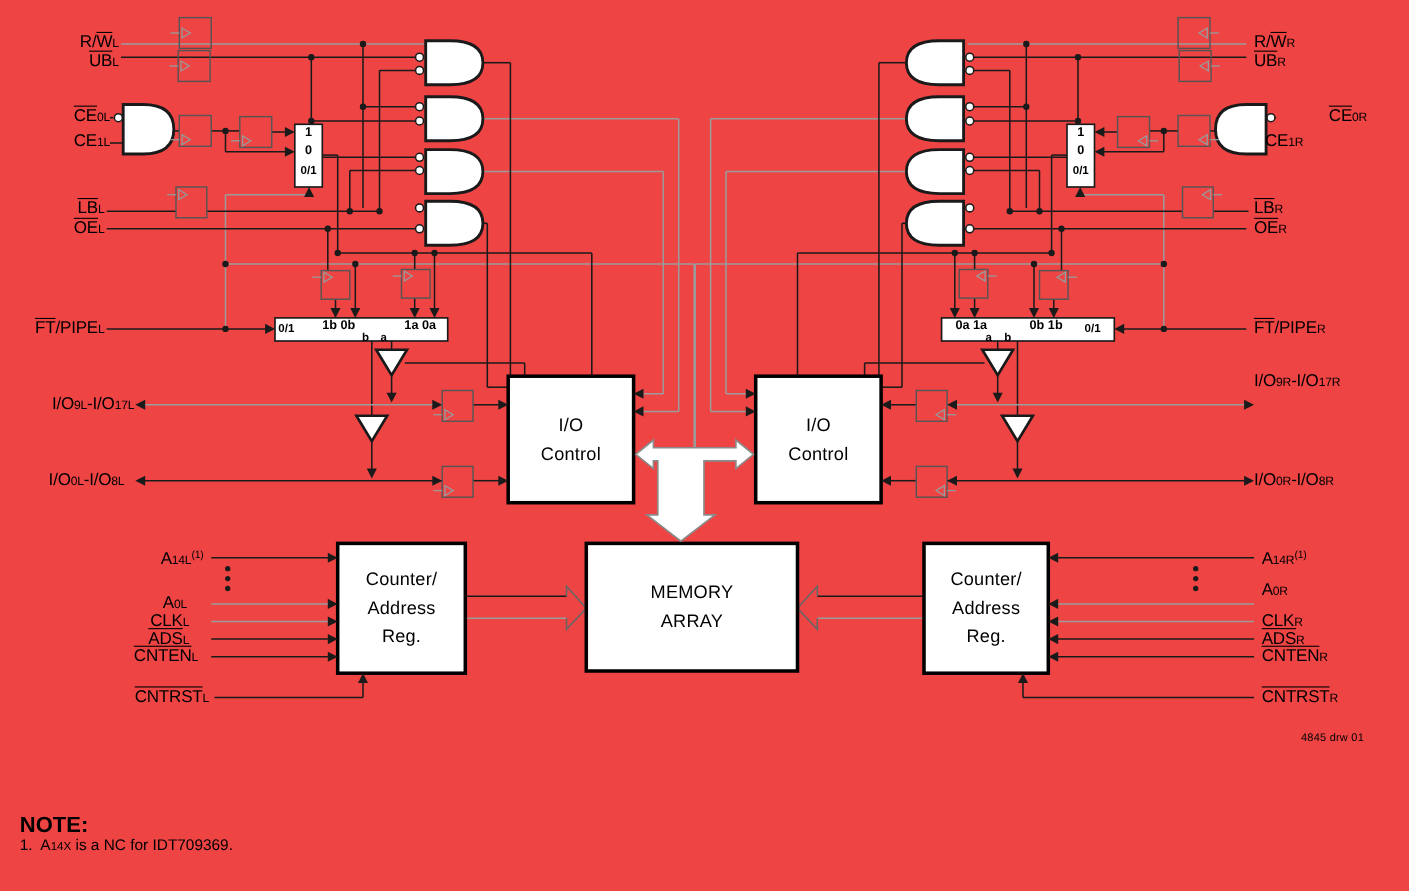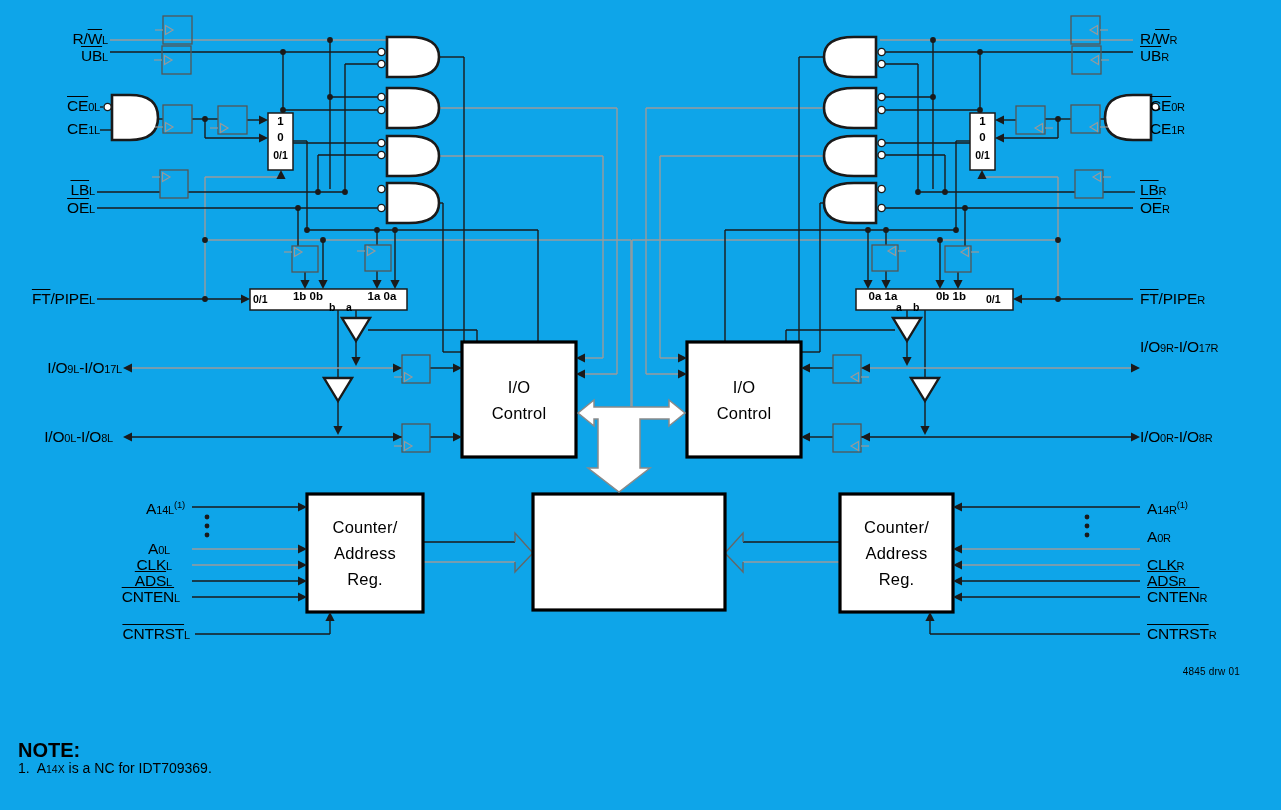--- a/index.html
+++ b/index.html
@@ -1,16 +1,16 @@
 <!DOCTYPE html>
 <html><head>
 <meta charset="utf-8">
 <style>
   html,body{margin:0;padding:0;background:#fff}
-  .stage{position:relative;width:1281px;height:810px;background:#0ea5e9;color:#000;
+  .stage{position:relative;width:1281px;height:810px;background:#ef4444;color:#000;
          font-family:"Liberation Sans",sans-serif;overflow:hidden}
   .stage svg{position:absolute;left:0;top:0}
   .sig{position:absolute;font-size:15.5px;letter-spacing:-0.2px;white-space:nowrap;line-height:18px}
   .ov{text-decoration:overline;text-decoration-thickness:1.3px}
   .sb{font-size:11px}
   .sp{font-size:9.5px;vertical-align:6px}
   .blk{position:absolute;display:flex;flex-direction:column;align-items:center;justify-content:center;
        font-size:16.5px;line-height:26px;letter-spacing:0.2px;text-align:center}
   .mx{position:absolute;font-size:11.5px;font-weight:bold;text-align:center;white-space:nowrap;line-height:14px}
   .mxs{font-size:10.5px}
@@ -361,21 +361,21 @@
   <div class="sig" style="right:1168px;top:428px"><span>I/O</span><span class="sb">0L</span><span>-I/O</span><span class="sb">8L</span></div>
   <div class="sig" style="right:1096px;top:496px"><span>A</span><span class="sb">14L</span><span class="sp">(1)</span></div>
   <div class="sig" style="right:1111px;top:540px"><span>A</span><span class="sb">0L</span></div>
   <div class="sig" style="right:1109px;top:556px"><span>CLK</span><span class="sb">L</span></div>
   <div class="sig" style="right:1109px;top:572px"><span class="ov">ADS</span><span class="sb">L</span></div>
   <div class="sig" style="right:1101px;top:588px"><span class="ov">CNTEN</span><span class="sb">L</span></div>
   <div class="sig" style="right:1091px;top:625px"><span class="ov">CNTRST</span><span class="sb">L</span></div>
 
   <div class="sig" style="left:1140px;top:30px"><span>R/</span><span class="ov">W</span><span class="sb">R</span></div>
   <div class="sig" style="left:1140px;top:47px"><span class="ov">UB</span><span class="sb">R</span></div>
-  <div class="sig" style="left:1150px;top:97px"><span class="ov">CE</span><span class="sb">0R</span></div>
+  <div class="sig" style="left:1208px;top:97px"><span class="ov">CE</span><span class="sb">0R</span></div>
   <div class="sig" style="left:1150px;top:120px"><span>CE</span><span class="sb">1R</span></div>
   <div class="sig" style="left:1140px;top:181px"><span class="ov">LB</span><span class="sb">R</span></div>
   <div class="sig" style="left:1140px;top:199px"><span class="ov">OE</span><span class="sb">R</span></div>
   <div class="sig" style="left:1140px;top:290px"><span class="ov">FT</span><span>/PIPE</span><span class="sb">R</span></div>
   <div class="sig" style="left:1140px;top:338px"><span>I/O</span><span class="sb">9R</span><span>-I/O</span><span class="sb">17R</span></div>
   <div class="sig" style="left:1140px;top:428px"><span>I/O</span><span class="sb">0R</span><span>-I/O</span><span class="sb">8R</span></div>
   <div class="sig" style="left:1147px;top:496px"><span>A</span><span class="sb">14R</span><span class="sp">(1)</span></div>
   <div class="sig" style="left:1147px;top:528px"><span>A</span><span class="sb">0R</span></div>
   <div class="sig" style="left:1147px;top:556px"><span>CLK</span><span class="sb">R</span></div>
   <div class="sig" style="left:1147px;top:572px"><span class="ov">ADS</span><span class="sb">R</span></div>
@@ -383,20 +383,24 @@
   <div class="sig" style="left:1147px;top:625px"><span class="ov">CNTRST</span><span class="sb">R</span></div>
 
   <div class="blk" style="left:462px;top:342px;width:114px;height:115px">
       <div>I/O</div>
       <div>Control</div>
     </div>
   <div class="blk" style="left:687px;top:342px;width:114px;height:115px">
       <div>I/O</div>
       <div>Control</div>
     </div>
+  <div class="blk" style="left:533px;top:494px;width:192px;height:116px">
+      <div>MEMORY</div>
+      <div>ARRAY</div>
+    </div>
   <div class="blk" style="left:307px;top:494px;width:116px;height:118px">
       <div>Counter/</div>
       <div>Address</div>
       <div>Reg.</div>
     </div>
   <div class="blk" style="left:840px;top:494px;width:113px;height:118px">
       <div>Counter/</div>
       <div>Address</div>
       <div>Reg.</div>
     </div>

